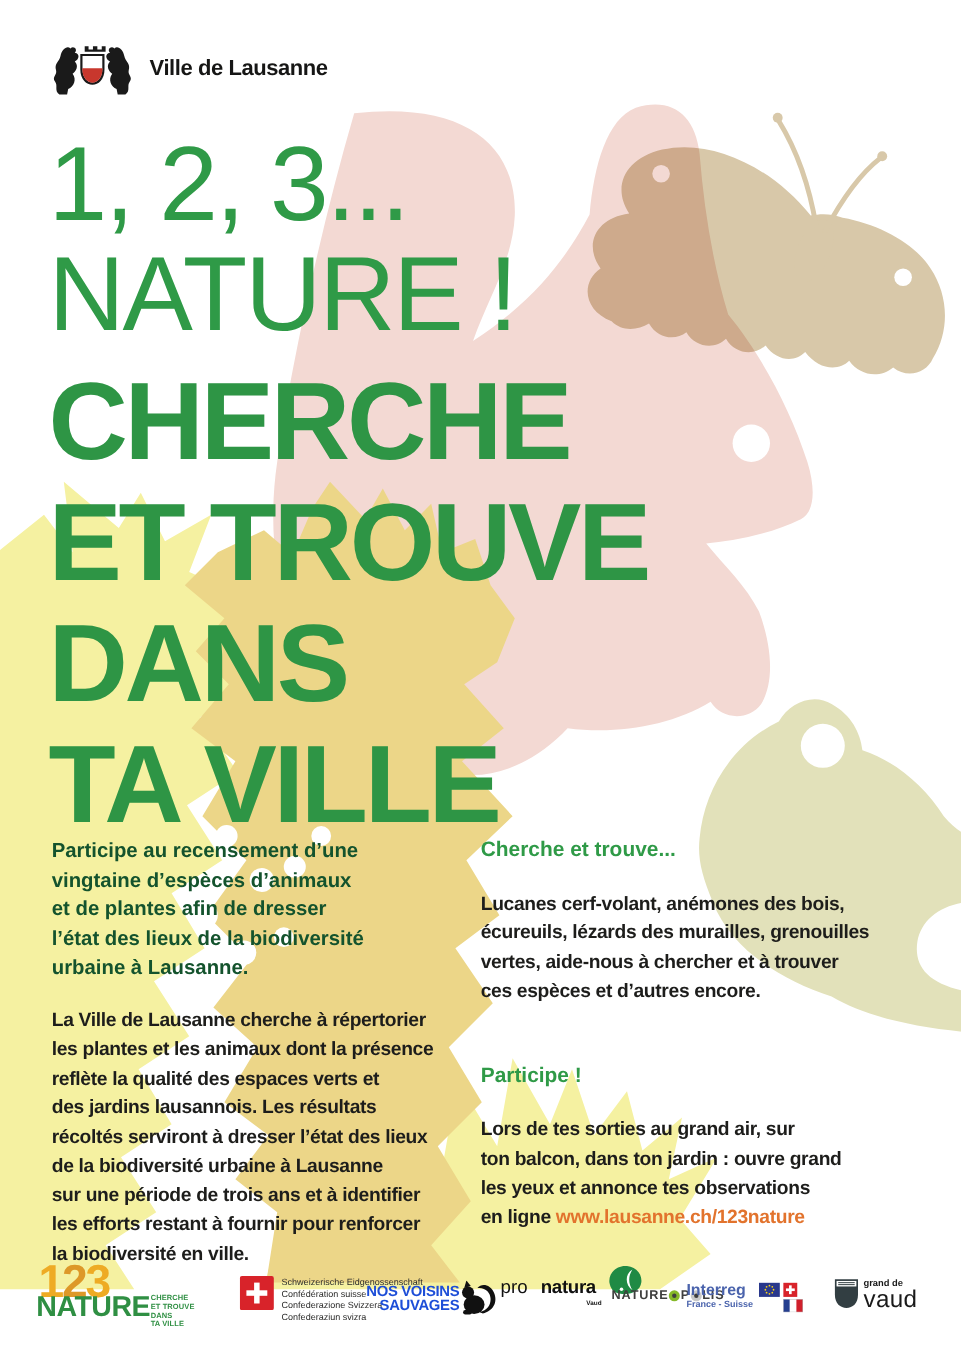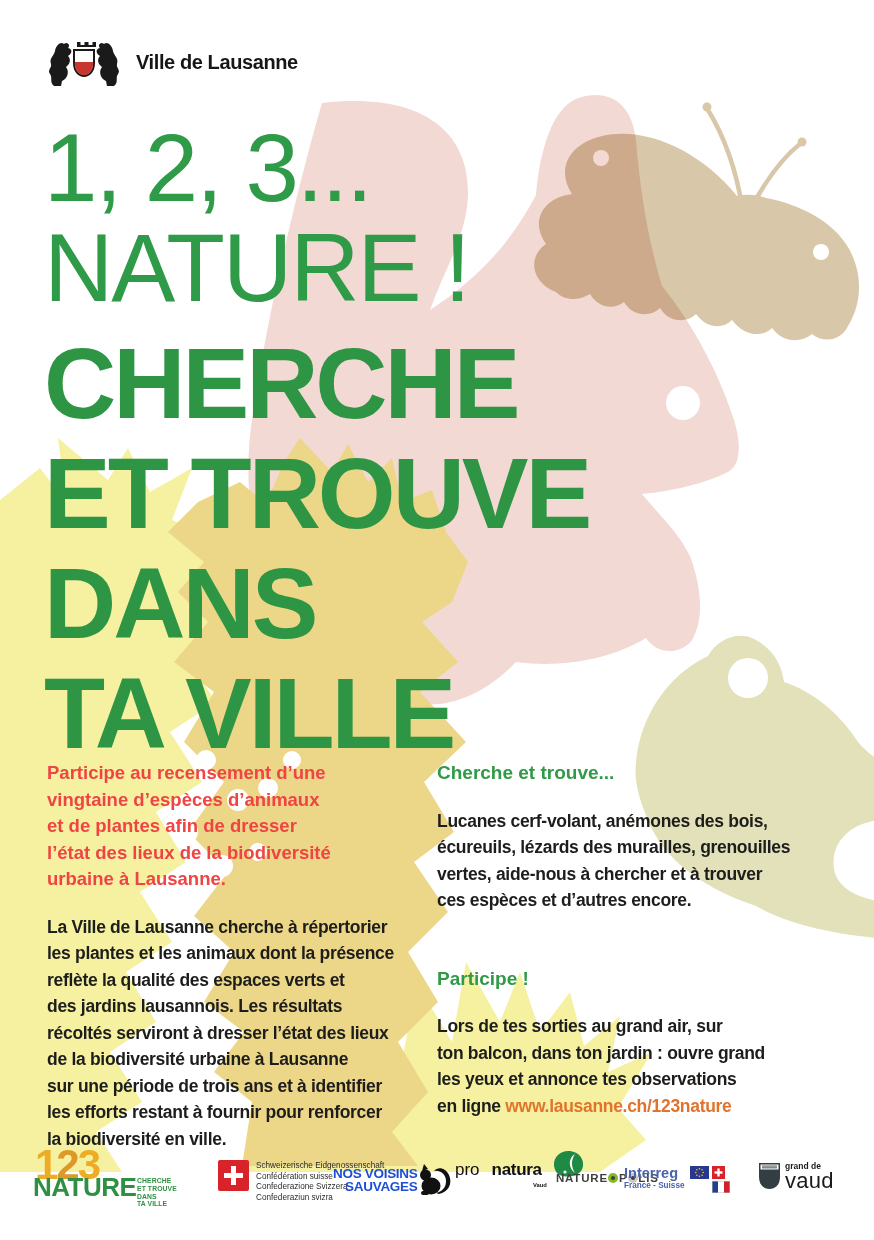--- a/index.html
+++ b/index.html
@@ -17,21 +17,21 @@
   
   .title-light { position:absolute; left:44px; top:118px; z-index:2;
     font-size:96px; line-height:100px; font-weight:400; color:#2f9a47; letter-spacing:-2px; }
   .title-bold { position:absolute; left:44px; top:328px; z-index:2;
     font-size:100px; line-height:110px; font-weight:700; color:#2e9545; letter-spacing:-3px; }
 
   
   .col { position:absolute; top:742px; z-index:2; white-space:pre-line; }
   .col-left  { left:47px;  width:392px; }
   .col-right { left:437px; width:402px; }
-  .intro { font-size:18.5px; line-height:26.5px; font-weight:700; color:#ef4444; }
+  .intro { font-size:18.5px; line-height:26.5px; font-weight:700; color:#14532d; }
   .bodytext { font-size:17.5px; line-height:26.5px; font-weight:700; color:#1d1d1b; letter-spacing:-0.3px; margin-top:3px; }
   .subhead { font-size:19px; line-height:26.5px; font-weight:700; color:#2f9a47; }
   .spacer { height:16px; }
   .link { color:#e2732d; font-weight:700; text-decoration:none; }
 
   
   .footer { position:absolute; left:0; top:1148px; width:738px; height:80px; z-index:3; }
   .flogo { position:absolute; }
 
   

